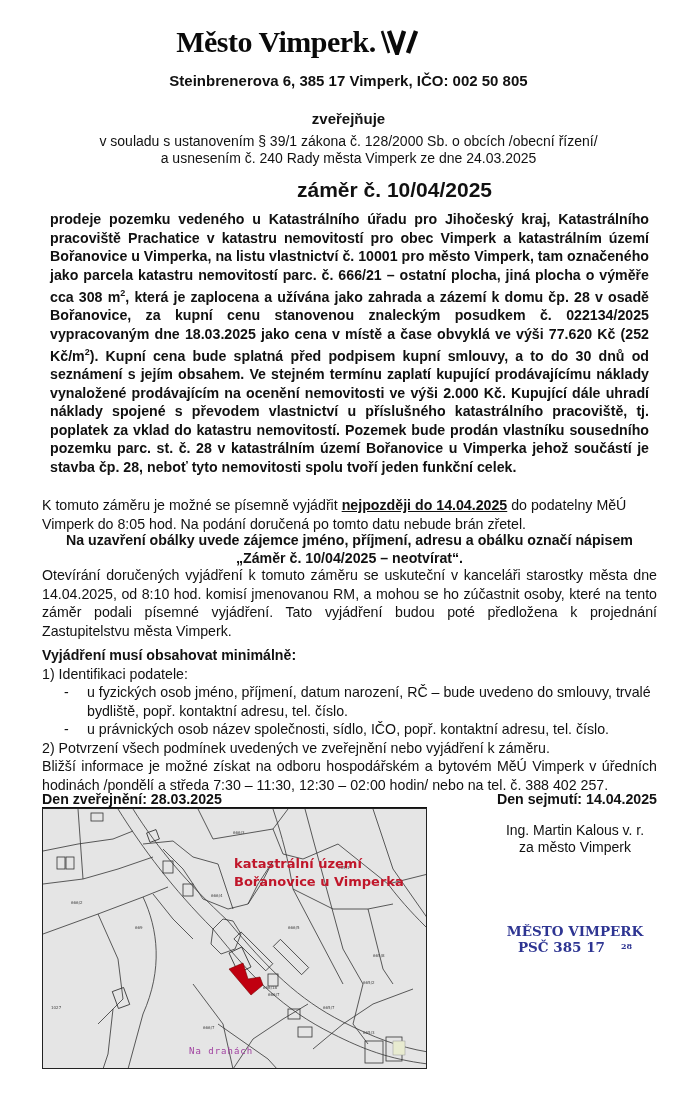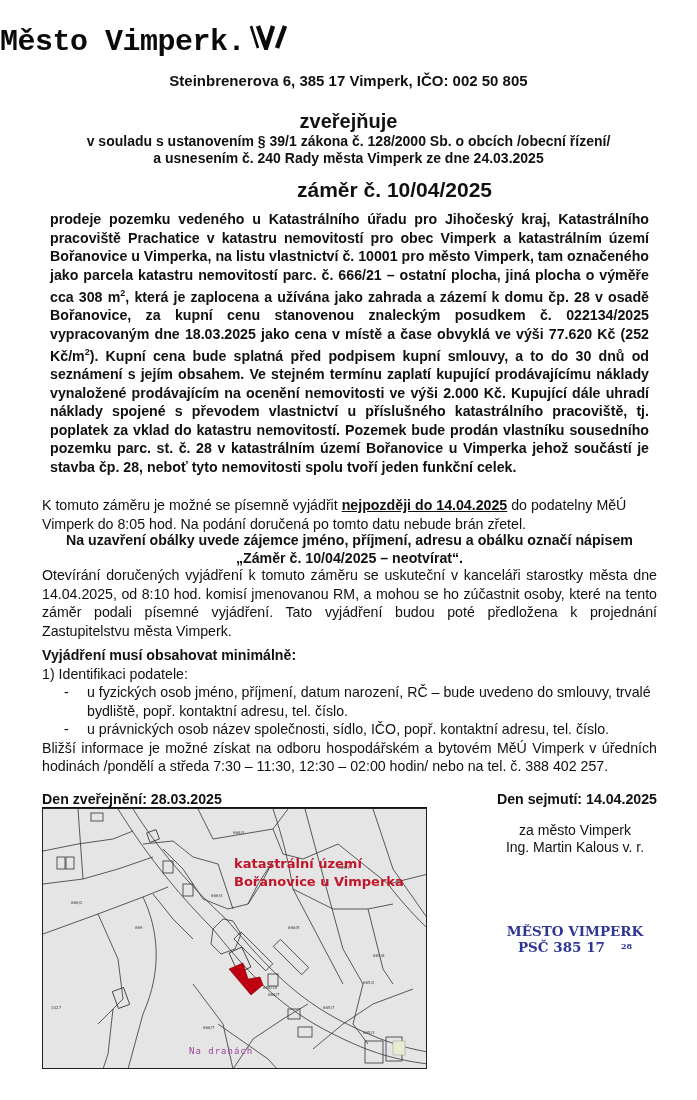--- a/index.html
+++ b/index.html
@@ -1,24 +1,24 @@
 <!DOCTYPE html>
 <html><head>
 <meta charset="utf-8">
 <style>
   html, body { margin:0; padding:0; background:#ffffff; }
   body { width:697px; height:1100px; position:relative; overflow:hidden;
          font-family:"Liberation Sans", sans-serif; color:#111; }
   .abs { position:absolute; }
-  .logo { left:0; width:596px; top:22px; font-family:Liberation Mono, monospace;
+  .logo { left:0; width:596px; top:22px; text-align:center; font-family:Liberation Serif, serif;
           font-weight:bold; font-size:30px; letter-spacing:-0.5px; color:#0a0a0a; line-height:40px; }
   .logo .mark { display:inline-block; vertical-align:middle; margin-left:4px; }
   .addr { left:0; width:697px; top:72px; text-align:center; font-weight:bold; font-size:15px; }
-  .publ { left:0; width:697px; top:110px; text-align:center; font-weight:bold; font-size:20px; }
-  .lawline { left:0; width:697px; text-align:center; font-weight:bold; font-size:14px; line-height:17px; }
+  .publ { left:0; width:697px; top:110px; text-align:center; font-weight:bold; font-size:15px; }
+  .lawline { left:0; width:697px; text-align:center; font-weight:normal; font-size:14px; line-height:17px; }
   .zamer { left:0; width:697px; top:178px; text-align:center; font-weight:bold; font-size:21px;padding-left:46px; }
   .body-bold { left:42px; width:615px; top:202px; font-weight:bold; font-size:14.2px; line-height:18.5px;
                text-align:justify; }
   .body-bold p { margin:8px; }
   .para { left:42px; width:615px; font-size:14.2px; line-height:18.5px; text-align:justify; }
   .para p { margin:0; }
   .u { text-decoration:underline; font-weight:bold; }
   .center-bold { left:42px; width:615px; text-align:center; font-weight:bold; font-size:14.2px; line-height:18px; }
   .list-item { position:relative; padding-left:45px; }
   .list-item .dash { position:absolute; left:22px; top:0; }
@@ -65,20 +65,21 @@
 <div class="abs center-bold" style="top:549px">„Záměr č. 10/04/2025 – neotvírat“.</div>
 <div class="abs para" style="top:566px">
   <p style="text-align-last:left">Otevírání doručených vyjádření k tomuto záměru se uskuteční v kanceláři starostky města dne 14.04.2025, od 8:10 hod. komisí jmenovanou RM, a mohou se ho zúčastnit osoby, které na tento záměr podali písemné vyjádření. Tato vyjádření budou poté předložena k projednání Zastupitelstvu města Vimperk.</p>
 </div>
 
 <div class="abs para" style="top:646px; text-align:left">
   <p style="font-weight:bold">Vyjádření musí obsahovat minimálně:</p>
   <p>1) Identifikaci podatele:</p>
   <p class="list-item"><span class="dash">-</span><span>u fyzických osob jméno, příjmení, datum narození, RČ – bude uvedeno do smlouvy, trvalé bydliště, popř. kontaktní adresu, tel. číslo.</span></p>
   <p class="list-item"><span class="dash">-</span><span>u právnických osob název společnosti, sídlo, IČO, popř. kontaktní adresu, tel. číslo.</span></p>
+  <p>2) Potvrzení všech podmínek uvedených ve zveřejnění nebo vyjádření k záměru.</p>
   <p style="text-align:justify; text-align-last:left">Bližší informace je možné získat na odboru hospodářském a bytovém MěÚ Vimperk v úředních hodinách /pondělí a středa 7:30 – 11:30, 12:30 – 02:00 hodin/ nebo na tel. č. 388 402 257.</p>
 </div>
 
 <div class="abs dates">
   <span class="l">Den zveřejnění: 28.03.2025</span>
   <span class="r">Den sejmutí: 14.04.2025</span>
 </div>
 <div class="abs underline-rule"></div>
 
 <div class="abs map">
@@ -155,19 +156,19 @@
       <text x="220" y="180">666/18</text>
         <text x="225" y="187">666/7</text>
     </g>
   </svg>
   <div class="map-label" style="left:191px; top:46px;">katastrální území</div>
   <div class="map-label" style="left:191px; top:64px;">Bořanovice u Vimperka</div>
   <div class="map-place" style="left:112px; top:237px;">Na drahách</div>
 </div>
 
 <div class="abs sign">
+  <div>Ing. Martin Kalous v. r.</div>
   <div>za město Vimperk</div>
-  <div>Ing. Martin Kalous v. r.</div>
 </div>
 <div class="abs stamp">
   <div>MĚSTO VIMPERK</div>
   <div><span>PSČ 385 17</span><span class="num">28</span></div>
 </div>
 
 </body></html>

